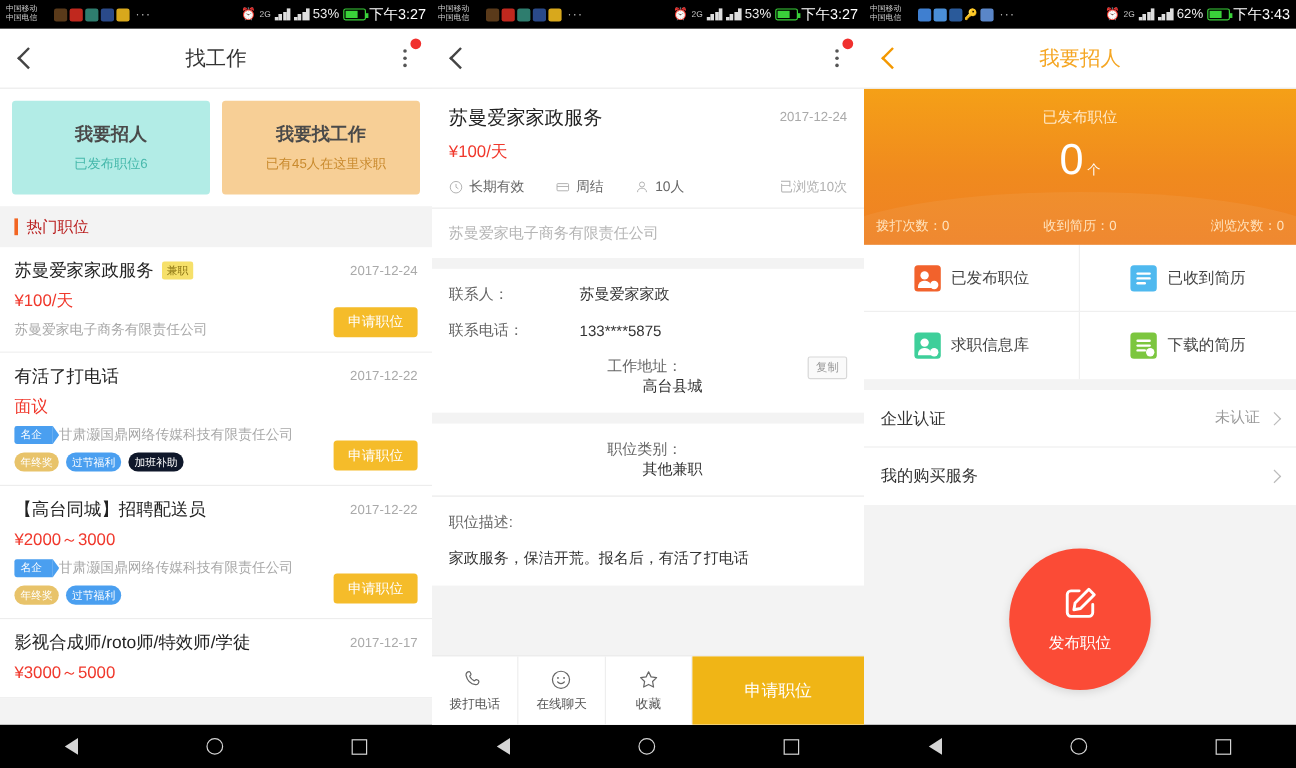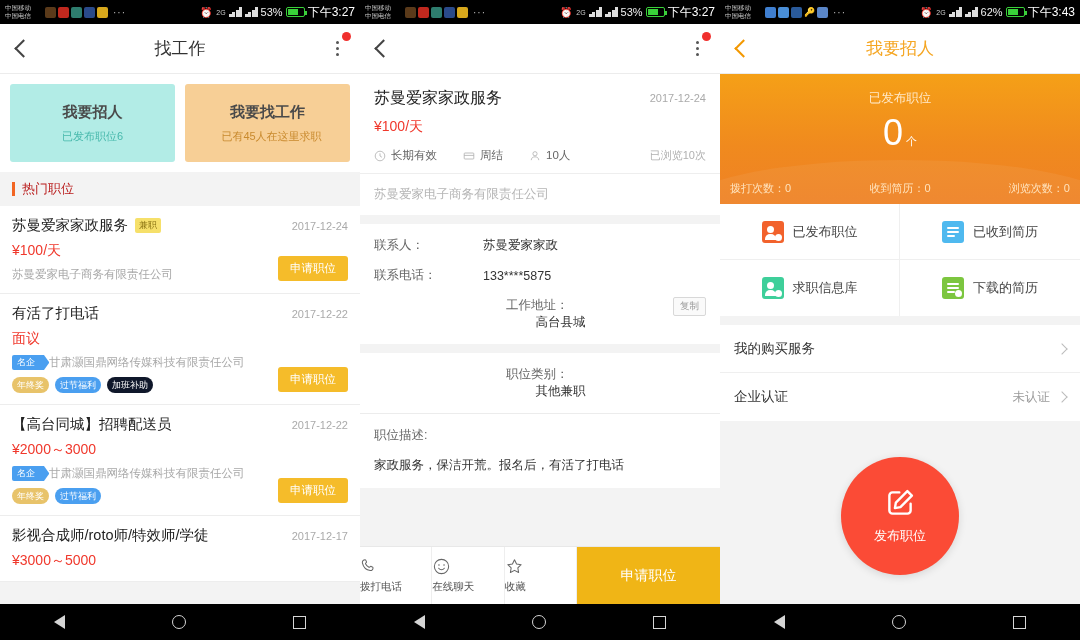--- a/index.html
+++ b/index.html
@@ -153,21 +153,21 @@
     border: 1px solid #d8d8d8; border-radius: 2px; padding: 2px 6px;
     background: #fafafa; cursor: pointer; font-family: inherit;
   }
   .d-desc-label { font-size: 12.5px; color: #666; margin-bottom: 11px; }
   .d-desc { font-size: 12.5px; color: #333; line-height: 1.6; }
   .d-bottom {
     position: absolute; left: 0; right: 0; bottom: 0; height: 58px;
     background: #fff; display: flex; border-top: 1px solid #e8e8e8;
   }
   .d-act {
-    flex: 1; display: flex; flex-direction: column; justify-content: center;
+    flex: 1; display: flex; flex-direction: column; align-items: center; justify-content: center;
     gap: 4px; font-size: 10.5px; color: #555; border-right: 1px solid #eee; cursor: pointer;
   }
   .d-apply {
     width: 143px; background: #f0b516; color: #fff; display: flex;
     align-items: center; justify-content: center; font-size: 14px; cursor: pointer;
   }
 
   
   .r-card {
     background: linear-gradient(180deg, #f5a017 0%, #f08a1e 55%, #ef8125 100%);
@@ -592,27 +592,27 @@
               <i class="ln l2"></i>
               <i class="ln l3"></i>
               <i class="bdg"></i>
           </span>
           <span>下载的简历</span>
         </div>
       </div>
 
       <div class="r-list">
         <div class="r-item">
+          <span>企业认证</span>
+          <span class="r-item-val">未认证</span>
+          <span class="chev-right"></span>
+        </div>
+        <div class="r-item">
           <span>我的购买服务</span>
           <span class="r-item-val"></span>
-          <span class="chev-right"></span>
-        </div>
-        <div class="r-item">
-          <span>企业认证</span>
-          <span class="r-item-val">未认证</span>
           <span class="chev-right"></span>
         </div>
       </div>
 
       <div class="fab-wrap">
         <div class="fab">
           <svg width="34" height="34" viewBox="0 0 24 24">
             <path d="M19.5 12.5v4.8a2.2 2.2 0 0 1-2.2 2.2H6.7a2.2 2.2 0 0 1-2.2-2.2V6.7a2.2 2.2 0 0 1 2.2-2.2h4.8" fill="none" stroke="#fff" stroke-width="1.7" stroke-linecap="round"></path>
             <path d="M17.2 3.6l3.2 3.2-8.1 8.1-3.9.7.7-3.9z" fill="none" stroke="#fff" stroke-width="1.7" stroke-linejoin="round"></path>
           </svg>

